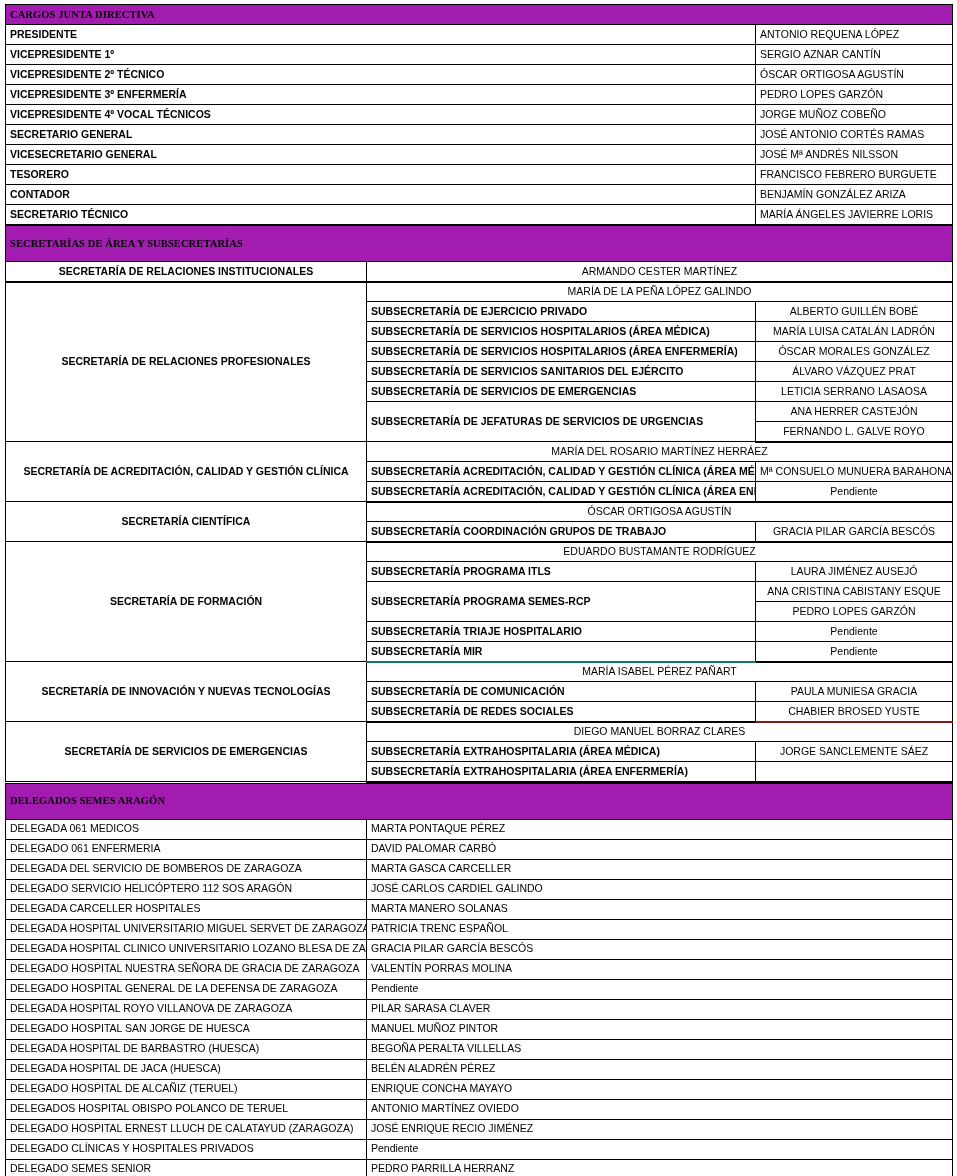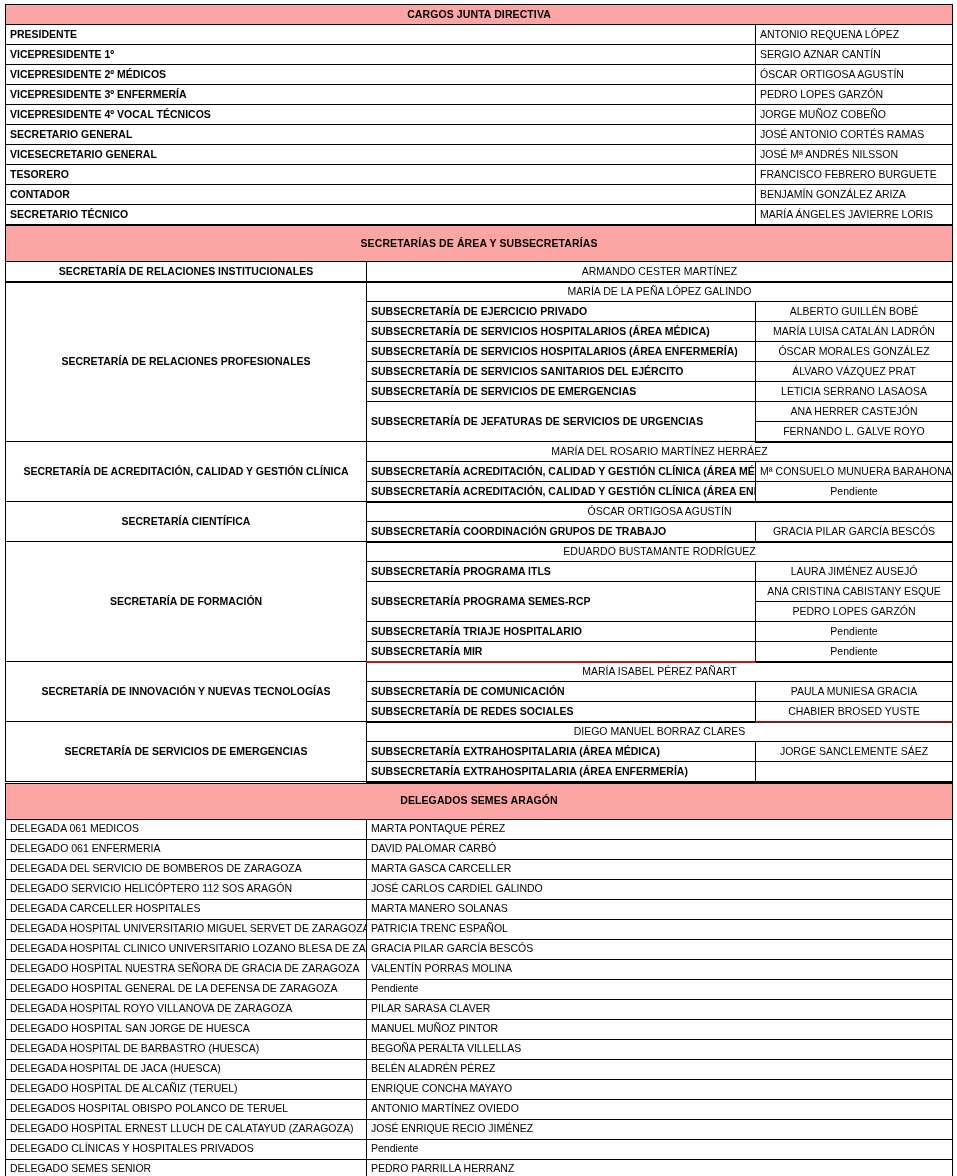--- a/index.html
+++ b/index.html
@@ -28,27 +28,27 @@
     padding: 0 4px;
     font-size: 10.5px;
     line-height: 1.05;
     vertical-align: middle;
     height: 20px;
     white-space: nowrap;
     overflow: hidden;
   }
   
   td.banner {
-    background: #fca5a5;
+    background: #a21caf;
     border: 1px solid #000000;
-    text-align: center;
     font-weight: bold;
     font-size: 17px;
     height: 26px;
     letter-spacing: 0.1px;
+    font-family: Liberation Serif, serif;
   }
   td.banner.tall { height: 36px; }
 
   
   td.s1-role {
     font-weight: bold;
     font-size: 10.5px;
     text-align: left;
   }
   td.s1-name {
@@ -120,21 +120,21 @@
       </tr>
       <tr>
         <td class="s1-role">PRESIDENTE</td>
         <td class="s1-name">ANTONIO REQUENA LÓPEZ</td>
       </tr>
       <tr>
         <td class="s1-role">VICEPRESIDENTE 1º</td>
         <td class="s1-name">SERGIO AZNAR CANTÍN</td>
       </tr>
       <tr>
-        <td class="s1-role">VICEPRESIDENTE 2º MÉDICOS</td>
+        <td class="s1-role">VICEPRESIDENTE 2º TÉCNICO</td>
         <td class="s1-name">ÓSCAR ORTIGOSA AGUSTÍN</td>
       </tr>
       <tr>
         <td class="s1-role">VICEPRESIDENTE 3º ENFERMERÍA</td>
         <td class="s1-name">PEDRO LOPES GARZÓN</td>
       </tr>
       <tr>
         <td class="s1-role">VICEPRESIDENTE 4º VOCAL TÉCNICOS</td>
         <td class="s1-name">JORGE MUÑOZ COBEÑO</td>
       </tr>
@@ -244,21 +244,21 @@
         <td class="sub-name">ANA CRISTINA CABISTANY ESQUE</td>
       </tr>
       <tr>
         <td class="sub-name">PEDRO LOPES GARZÓN</td>
       </tr>
       <tr>
         <td class="sub-label">SUBSECRETARÍA TRIAJE HOSPITALARIO</td>
         <td class="sub-name">Pendiente</td>
       </tr>
       <tr class="block-end">
-        <td class="sub-label" style="border-bottom:2px solid #b91c1c">SUBSECRETARÍA MIR</td>
+        <td class="sub-label" style="border-bottom:2px solid #0f766e">SUBSECRETARÍA MIR</td>
         <td class="sub-name" style="border-bottom:2px solid #000">Pendiente</td>
       </tr>
 
       <tr>
         <td class="sec-label" rowspan="3">SECRETARÍA DE INNOVACIÓN Y NUEVAS TECNOLOGÍAS</td>
         <td class="sec-holder" colspan="2">MARÍA ISABEL PÉREZ PAÑART</td>
       </tr>
       <tr>
         <td class="sub-label">SUBSECRETARÍA DE COMUNICACIÓN</td>
         <td class="sub-name">PAULA MUNIESA GRACIA</td>

